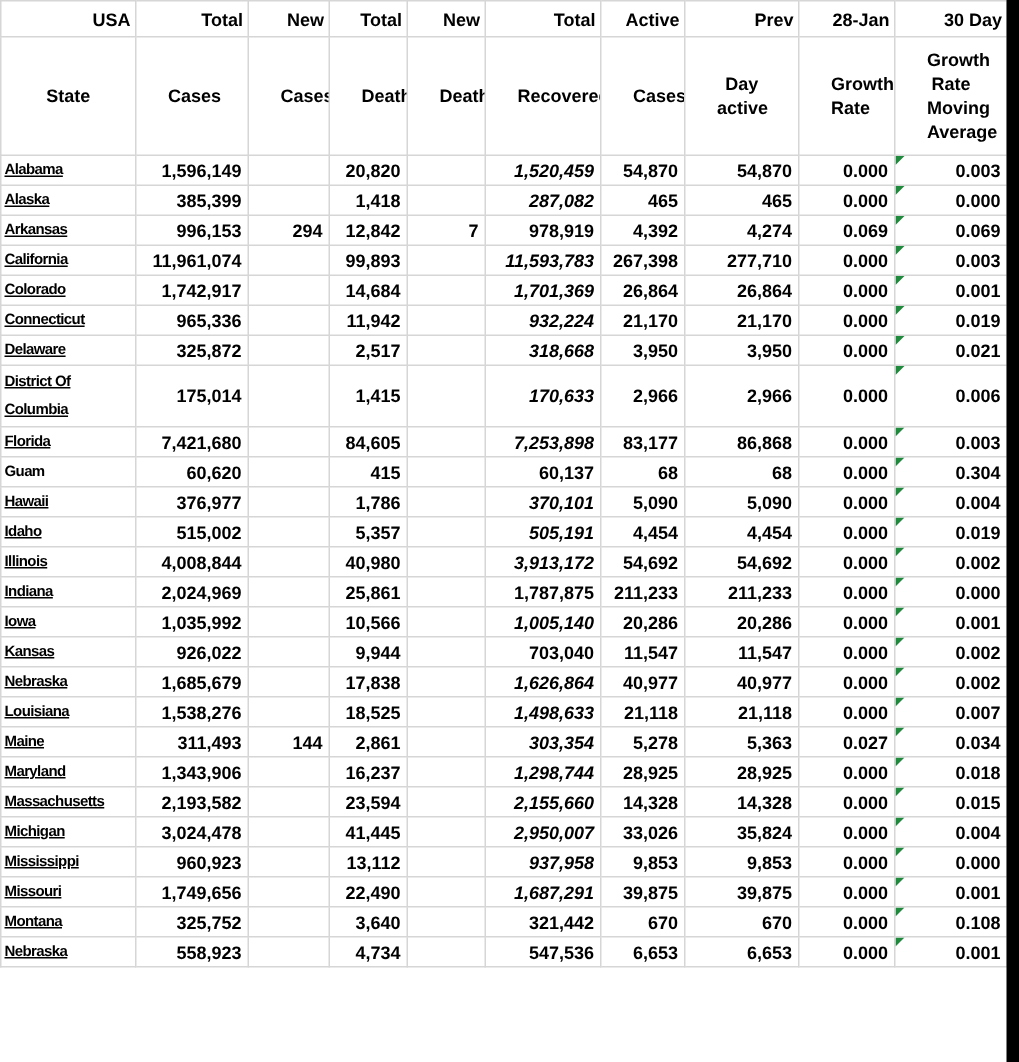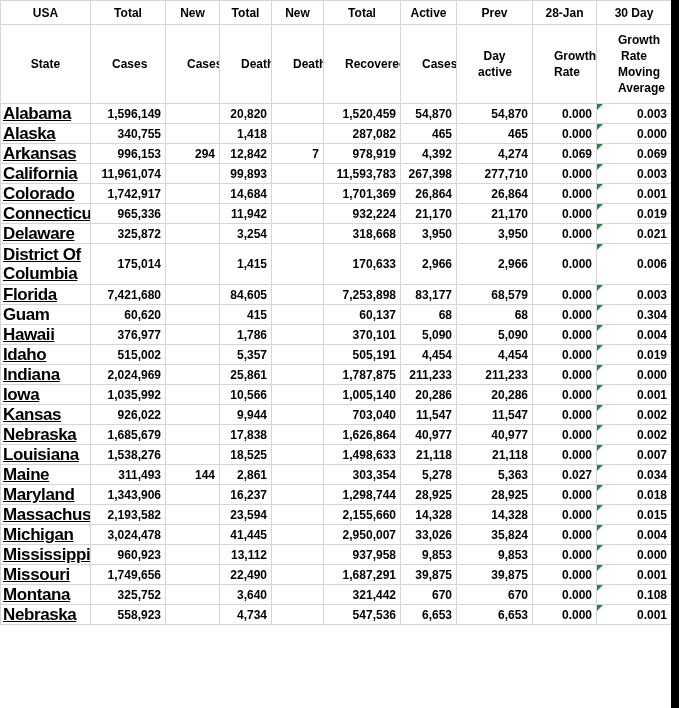--- a/index.html
+++ b/index.html
@@ -6,32 +6,32 @@
   .sheet{
     position:relative;width:679px;height:708px;overflow:hidden;background:#fff;
     font-family:"Liberation Sans",sans-serif;font-weight:bold;color:#000;
   }
   table{border-collapse:collapse;table-layout:fixed;width:671px;}
   th,td{
     border:1px solid #d6d6d6;box-sizing:border-box;position:relative;
     font-size:12px;font-weight:bold;color:#000;overflow:hidden;
     padding:0 4px 0 2px;vertical-align:middle;white-space:nowrap;
   }
-  thead tr.r1 th{height:24px;text-align:center;padding:0 3px;}
+  thead tr.r1 th{height:24px;text-align:right;padding:0 3px;}
   thead tr.r2 th{height:79px;text-align:center;white-space:normal;line-height:1.35;padding:0 21px;}
   thead th.right{text-align:right;padding-right:5px;}
   tbody tr{height:20px;}
   tbody tr.tall{height:41px;margin-top:12px;}
   td.c-state{
-    text-align:left;font-size:17px;letter-spacing:-0.4px;
+    text-align:left;font-size:10px;letter-spacing:-0.4px;
     white-space:normal;line-height:19px;
   }
   td.c-state.u{text-decoration:underline;}
   td.c-num{text-align:right;}
-  td.c-rec.i{}
+  td.c-rec.i{font-style:italic;}
   td.tri::before{
     content:"";position:absolute;top:0;left:0;width:0;height:0;
     border-top:6px solid #1f8a3c;border-right:6px solid transparent;
   }
   .edge-bar{position:absolute;top:0;right:0;width:8px;height:708px;background:#000;}
 </style>
 </head>
 <body>
 
 <div class="sheet">
@@ -82,21 +82,21 @@
           <td class="c-num">20,820</td>
           <td class="c-num"></td>
           <td class="c-num c-rec i">1,520,459</td>
           <td class="c-num">54,870</td>
           <td class="c-num">54,870</td>
           <td class="c-num">0.000</td>
           <td class="c-num tri">0.003</td>
         </tr>
         <tr>
           <td class="c-state u">Alaska</td>
-          <td class="c-num">340,755</td>
+          <td class="c-num">385,399</td>
           <td class="c-num"></td>
           <td class="c-num">1,418</td>
           <td class="c-num"></td>
           <td class="c-num c-rec i">287,082</td>
           <td class="c-num">465</td>
           <td class="c-num">465</td>
           <td class="c-num">0.000</td>
           <td class="c-num tri">0.000</td>
         </tr>
         <tr>
@@ -144,21 +144,21 @@
           <td class="c-num c-rec i">932,224</td>
           <td class="c-num">21,170</td>
           <td class="c-num">21,170</td>
           <td class="c-num">0.000</td>
           <td class="c-num tri">0.019</td>
         </tr>
         <tr>
           <td class="c-state u">Delaware</td>
           <td class="c-num">325,872</td>
           <td class="c-num"></td>
-          <td class="c-num">3,254</td>
+          <td class="c-num">2,517</td>
           <td class="c-num"></td>
           <td class="c-num c-rec i">318,668</td>
           <td class="c-num">3,950</td>
           <td class="c-num">3,950</td>
           <td class="c-num">0.000</td>
           <td class="c-num tri">0.021</td>
         </tr>
         <tr class="tall">
           <td class="c-state u">District Of Columbia</td>
           <td class="c-num">175,014</td>
@@ -172,21 +172,21 @@
           <td class="c-num tri">0.006</td>
         </tr>
         <tr>
           <td class="c-state u">Florida</td>
           <td class="c-num">7,421,680</td>
           <td class="c-num"></td>
           <td class="c-num">84,605</td>
           <td class="c-num"></td>
           <td class="c-num c-rec i">7,253,898</td>
           <td class="c-num">83,177</td>
-          <td class="c-num">68,579</td>
+          <td class="c-num">86,868</td>
           <td class="c-num">0.000</td>
           <td class="c-num tri">0.003</td>
         </tr>
         <tr>
           <td class="c-state">Guam</td>
           <td class="c-num">60,620</td>
           <td class="c-num"></td>
           <td class="c-num">415</td>
           <td class="c-num"></td>
           <td class="c-num c-rec">60,137</td>
@@ -211,20 +211,32 @@
           <td class="c-state u">Idaho</td>
           <td class="c-num">515,002</td>
           <td class="c-num"></td>
           <td class="c-num">5,357</td>
           <td class="c-num"></td>
           <td class="c-num c-rec i">505,191</td>
           <td class="c-num">4,454</td>
           <td class="c-num">4,454</td>
           <td class="c-num">0.000</td>
           <td class="c-num tri">0.019</td>
+        </tr>
+        <tr>
+          <td class="c-state u">Illinois</td>
+          <td class="c-num">4,008,844</td>
+          <td class="c-num"></td>
+          <td class="c-num">40,980</td>
+          <td class="c-num"></td>
+          <td class="c-num c-rec i">3,913,172</td>
+          <td class="c-num">54,692</td>
+          <td class="c-num">54,692</td>
+          <td class="c-num">0.000</td>
+          <td class="c-num tri">0.002</td>
         </tr>
         <tr>
           <td class="c-state u">Indiana</td>
           <td class="c-num">2,024,969</td>
           <td class="c-num"></td>
           <td class="c-num">25,861</td>
           <td class="c-num"></td>
           <td class="c-num c-rec">1,787,875</td>
           <td class="c-num">211,233</td>
           <td class="c-num">211,233</td>

